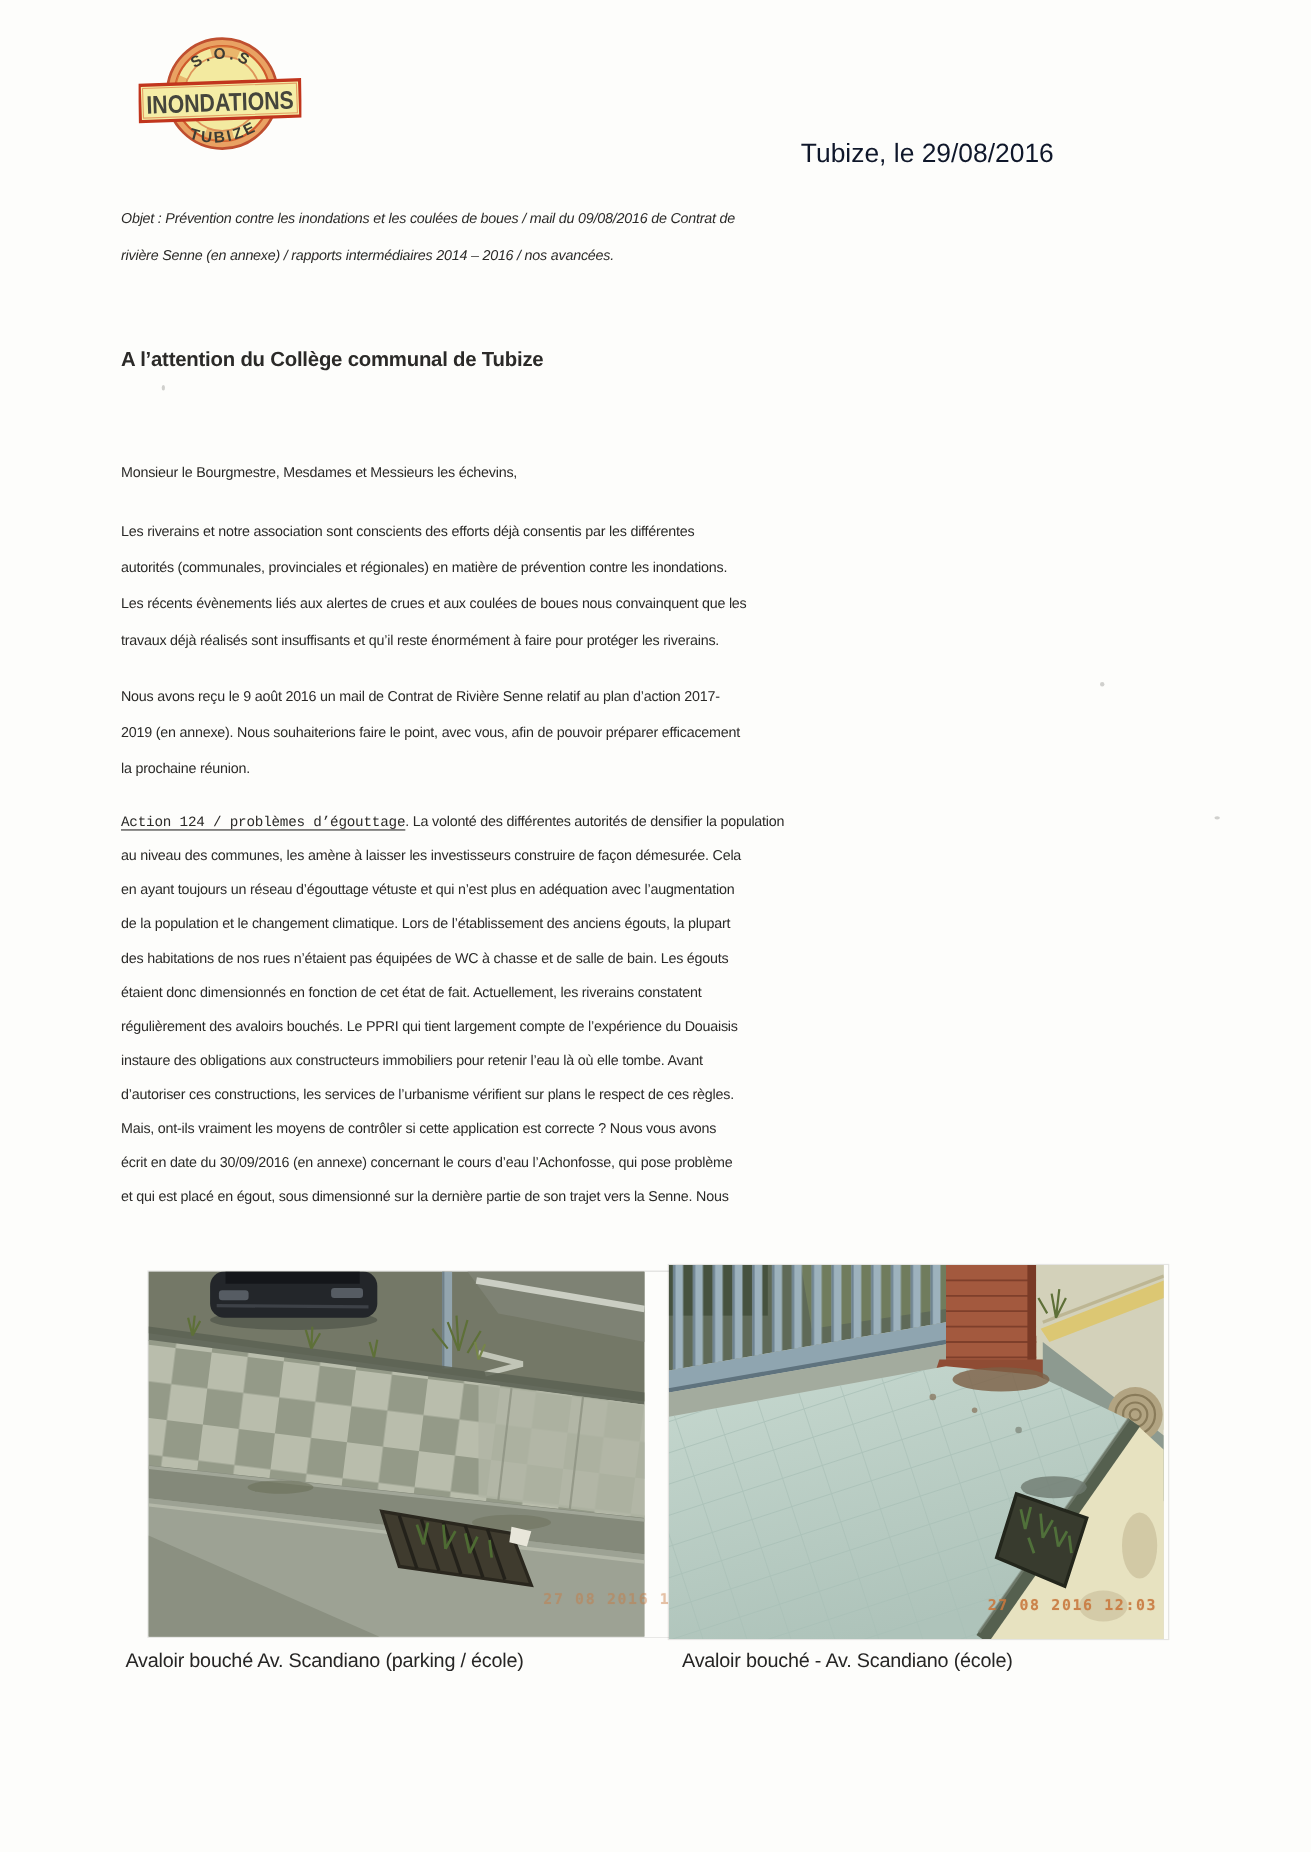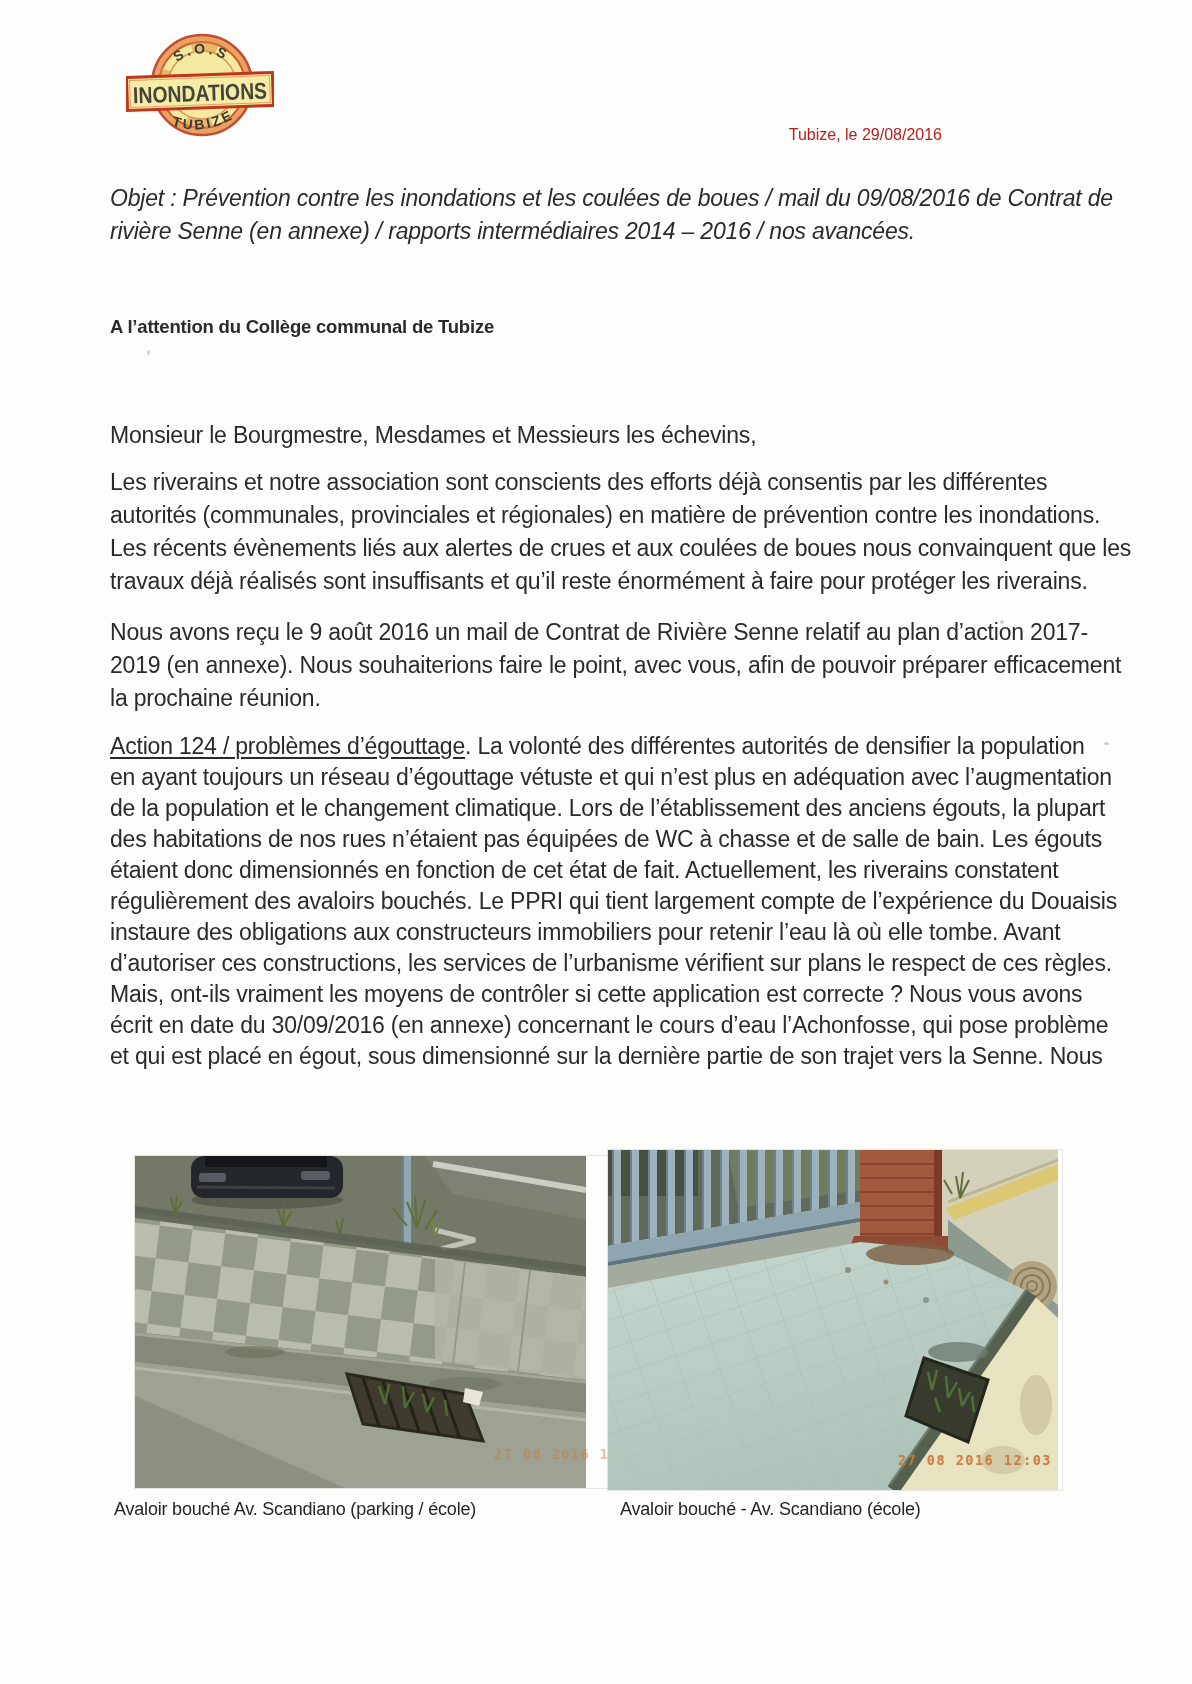--- a/index.html
+++ b/index.html
@@ -1,28 +1,28 @@
 <!DOCTYPE html>
 <html><head>
 <meta charset="utf-8">
 <style>
   html,body{margin:0;padding:0;background:#e8e8e6;}
   .page{
     position:relative;width:1192px;height:1684px;margin:0 auto;
     background:#fdfdfb;overflow:hidden;
     font-family:"Liberation Sans",sans-serif;color:#2b2a28;
   }
-  .txt{position:absolute;left:110px;font-size:23px;letter-spacing:-0.2px;
+  .txt{position:absolute;left:110px;font-size:13px;letter-spacing:-0.2px;
        color:#2b2a28;white-space:nowrap;}
   .ln{height:33px;line-height:33px;}
   .ln3{height:31px;line-height:31px;}
   .italic{font-style:italic;}
   .bold{font-weight:bold;}
-  .underline{text-decoration:underline;text-underline-offset:3px;}
-  .date{position:absolute;top:126px;right:250px;font-size:16px;color:#b91c1c;}
+  .underline{text-decoration:underline;text-underline-offset:3px;font-family:Liberation Mono, monospace;}
+  .date{position:absolute;top:126px;right:234px;font-size:24px;color:#0f172a;}
   .logo{position:absolute;left:126px;top:30px;width:148px;height:112px;}
   .photo{position:absolute;box-shadow:0 0 0 1px rgba(60,60,55,.12);}
   .photo svg{display:block;}
   #photo-left{left:115px;top:1156px;width:525px;height:332px;margin-left:20px;}
   #photo-right{left:608px;top:1150px;width:454px;height:340px;}
   .timestamp{
     position:absolute;font-family:"DejaVu Sans Mono",monospace;
     font-size:13.5px;letter-spacing:1.5px;font-weight:bold;
     color:#c9793f;text-shadow:0 0 1px rgba(201,121,63,.5);
   }
@@ -87,20 +87,21 @@
   </div>
 
   <div class="txt" style="top:616px;">
     <div class="ln">Nous avons reçu le 9 août 2016 un mail de Contrat de Rivière Senne relatif au plan d’action 2017-</div>
     <div class="ln">2019 (en annexe). Nous souhaiterions faire le point, avec vous, afin de pouvoir préparer efficacement</div>
     <div class="ln">la prochaine réunion.</div>
   </div>
 
   <div class="txt" style="top:731px;">
     <div class="ln3"><span class="underline">Action 124 / problèmes d’égouttage</span><span>. La volonté des différentes autorités de densifier la population</span></div>
+    <div class="ln3">au niveau des communes, les amène à laisser les investisseurs construire de façon démesurée. Cela</div>
     <div class="ln3">en ayant toujours un réseau d’égouttage vétuste et qui n’est plus en adéquation avec l’augmentation</div>
     <div class="ln3">de la population et le changement climatique. Lors de l’établissement des anciens égouts, la plupart</div>
     <div class="ln3">des habitations de nos rues n’étaient pas équipées de WC à chasse et de salle de bain. Les égouts</div>
     <div class="ln3">étaient donc dimensionnés en fonction de cet état de fait. Actuellement, les riverains constatent</div>
     <div class="ln3">régulièrement des avaloirs bouchés. Le PPRI qui tient largement compte de l’expérience du Douaisis</div>
     <div class="ln3">instaure des obligations aux constructeurs immobiliers pour retenir l’eau là où elle tombe. Avant</div>
     <div class="ln3">d’autoriser ces constructions, les services de l’urbanisme vérifient sur plans le respect de ces règles.</div>
     <div class="ln3">Mais, ont-ils vraiment les moyens de contrôler si cette application est correcte ? Nous vous avons</div>
     <div class="ln3">écrit en date du 30/09/2016 (en annexe) concernant le cours d’eau l’Achonfosse, qui pose problème</div>
     <div class="ln3">et qui est placé en égout, sous dimensionné sur la dernière partie de son trajet vers la Senne. Nous</div>

